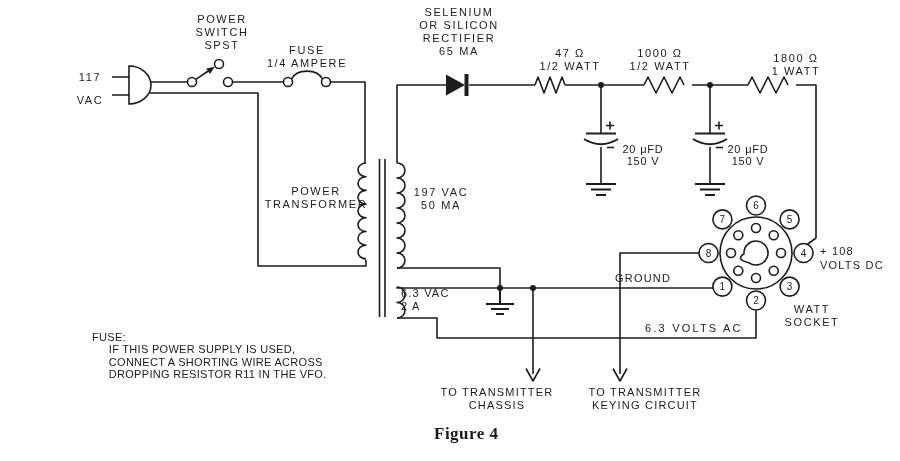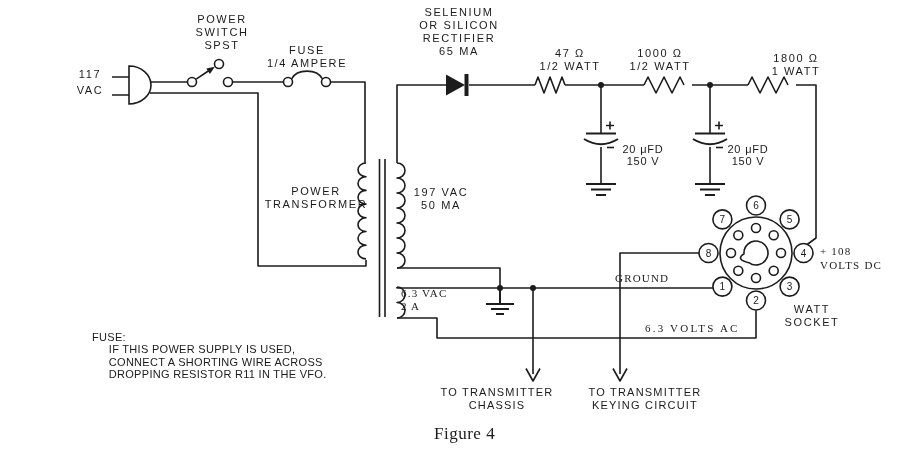--- a/index.html
+++ b/index.html
@@ -8,25 +8,25 @@
   svg{position:absolute;left:0;top:0;}
   svg .wire{stroke:#1c1c1c;stroke-width:1.6;fill:none;stroke-linejoin:round;}
   svg .thick{stroke-width:2;}
   svg .sym{stroke:#1c1c1c;stroke-width:1.6;fill:#ffffff;}
   svg .fill{fill:#1c1c1c;stroke:none;}
   svg .pin-num{font-family:"Liberation Sans",sans-serif;font-size:10px;fill:#1b1b1b;
                text-anchor:middle;}
   .lbl{position:absolute;font-size:11px;line-height:13px;letter-spacing:1.6px;
        text-align:center;transform:translateX(-50%);white-space:pre-line;}
   .lbl-l{position:absolute;font-size:11px;line-height:13px;letter-spacing:1.2px;
-       text-align:left;white-space:pre-line;font-family:Liberation Serif, serif;}
+       text-align:left;white-space:pre-line;}
   .ls-wide{letter-spacing:2.2px;}
   .note{position:absolute;font-size:11px;line-height:12.3px;letter-spacing:0.3px;
         white-space:pre;}
-  .caption{position:absolute;font-family:"Liberation Serif",serif;font-weight:normal;
+  .caption{position:absolute;font-family:"Liberation Serif",serif;font-weight:bold;
         font-size:17px;letter-spacing:0.5px;}
 </style>
 </head>
 <body>
 
 <div class="stage">
 
   <svg width="900" height="461" viewBox="0 0 900 461">
 
     <g>
@@ -131,21 +131,21 @@
       <text class="pin-num" x="756" y="304.1">2</text>
       <text class="pin-num" x="789.6" y="290.2">3</text>
       <text class="pin-num" x="803.5" y="256.6">4</text>
       <text class="pin-num" x="789.6" y="223">5</text>
       <text class="pin-num" x="756" y="209.1">6</text>
       <text class="pin-num" x="722.4" y="223">7</text>
       <text class="pin-num" x="708.5" y="256.6">8</text>
     </g>
   </svg>
 
-  <div class="lbl" style="left:90px;top:66px;line-height:16px;">117
+  <div class="lbl" style="left:90px;top:66px;line-height:23px;">117
 VAC</div>
   <div class="lbl" style="left:222px;top:13px;">POWER
 SWITCH
 SPST</div>
   <div class="lbl" style="left:307px;top:44px;">FUSE
 1/4 AMPERE</div>
   <div class="lbl" style="left:459px;top:6px;">SELENIUM
 OR SILICON
 RECTIFIER
 65 MA</div>

